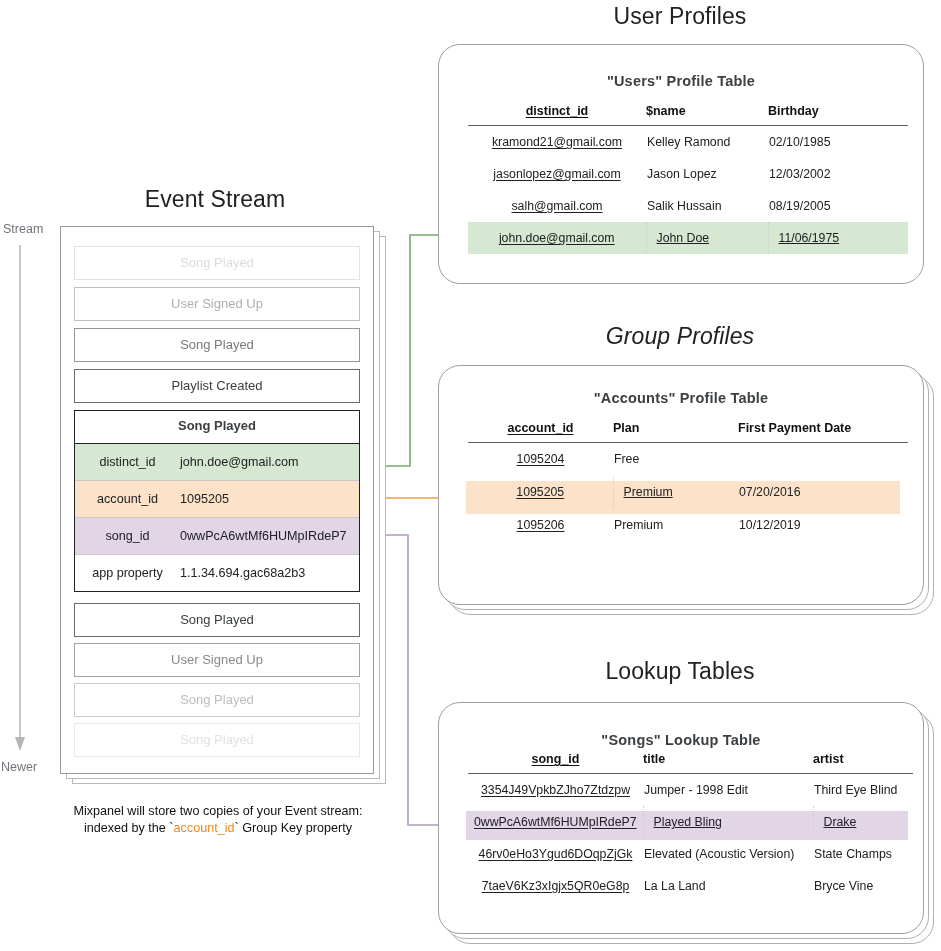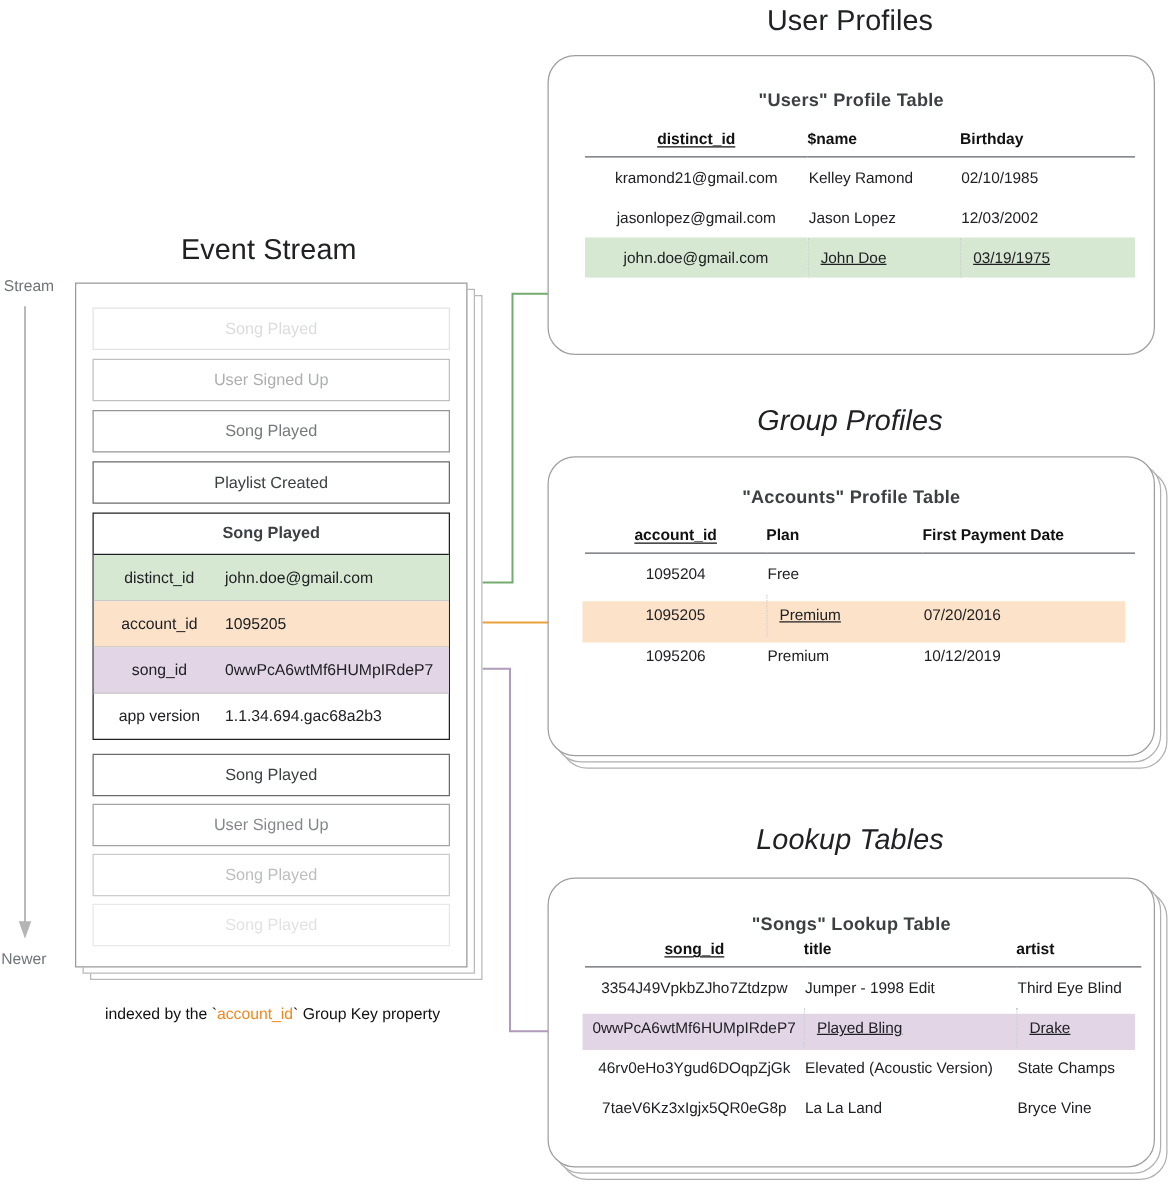--- a/index.html
+++ b/index.html
@@ -37,21 +37,21 @@
     font-size:12.5px;font-weight:bold;color:#111;
     padding:0 0 7px 0;text-align:left;white-space:nowrap;
   }
   table.dtable th.keycol{text-align:center;}
   table.dtable th.keycol span{ text-decoration:underline; text-underline-offset:2px;}
   table.dtable td{
     font-size:12.3px;color:#202124;height:30px;vertical-align:middle;
     white-space:nowrap;
   }
   table.dtable td.keycol{text-align:center;}
-  table.dtable td.keycol span{text-underline-offset:2px;}
+  table.dtable td.keycol span{text-decoration:underline;text-underline-offset:2px;}
   .hdr-rule{border-bottom:1.4px solid #5f6368;}
   .rowhl-green{background:#d6e7d2;}
   .rowhl-orange{background:#fbe2c8;}
   .rowhl-purple{background:#e2d5e6;}
   .vsep{border-left:1px dotted #cfcfcf;text-decoration:underline;}
 
   
   .evt-box{
     box-sizing:border-box;border:1.4px solid #6b6b6b;background:#fff;
     height:34px;line-height:32px;text-align:center;font-size:13px;color:#3c4043;
@@ -140,41 +140,42 @@
   </div>
   <div class="evt-row rowhl-orange">
     <div class="evt-key">account_id</div>
     <div class="evt-val">1095205</div>
   </div>
   <div class="evt-row rowhl-purple">
     <div class="evt-key">song_id</div>
     <div class="evt-val">0wwPcA6wtMf6HUMpIRdeP7</div>
   </div>
   <div class="evt-row">
-    <div class="evt-key">app version</div>
+    <div class="evt-key">app property</div>
     <div class="evt-val">1.1.34.694.gac68a2b3</div>
   </div>
 </div>
 
 <div class="abs" style="left:74px;top:603px;width:286px;">
   <div class="evt-box" style="opacity:1;margin-bottom:6px;">
     <span>Song Played</span>
   </div>
   <div class="evt-box" style="opacity:.62;margin-bottom:6px;">
     <span>User Signed Up</span>
   </div>
   <div class="evt-box" style="opacity:.34;margin-bottom:6px;">
     <span>Song Played</span>
   </div>
   <div class="evt-box" style="opacity:.15;margin-bottom:6px;">
     <span>Song Played</span>
   </div>
 </div>
 
 <div class="abs caption" style="left:28px;top:803px;width:380px;">
+  <div>Mixpanel will store two copies of your Event stream:</div>
   <div>
     <span>indexed by the `</span><span class="tok-orange">account_id</span><span>` Group Key property</span>
   </div>
 </div>
 
 <div class="abs section-title" style="left:470px;top:3px;width:420px;">User Profiles</div>
 
 <div class="abs card" style="left:438px;top:44px;width:486px;height:240px;"></div>
 
 <div class="abs tbl-title" style="left:438px;top:73px;width:486px;">"Users" Profile Table</div>
@@ -200,25 +201,31 @@
           <span>kramond21@gmail.com</span></td>
         <td>Kelley Ramond</td>
         <td>02/10/1985</td>
       </tr>
       <tr>
         <td class="keycol">
           <span>jasonlopez@gmail.com</span></td>
         <td>Jason Lopez</td>
         <td>12/03/2002</td>
       </tr>
+      <tr>
+        <td class="keycol">
+          <span>salh@gmail.com</span></td>
+        <td>Salik Hussain</td>
+        <td>08/19/2005</td>
+      </tr>
       <tr class="rowhl-green">
         <td class="keycol">
           <span>john.doe@gmail.com</span></td>
         <td class="vsep" style="padding-left:10px">John Doe</td>
-        <td class="vsep" style="padding-left:10px">03/19/1975</td>
+        <td class="vsep" style="padding-left:10px">11/06/1975</td>
       </tr>
     </tbody>
   </table>
 </div>
 
 <div class="abs rowhl-green" style="left:468px;top:220px;width:432px;height:31px;z-index:-1;"></div>
 
 <div class="abs section-title" style="left:470px;top:323px;width:420px;font-style:italic;">Group Profiles</div>
 
 <div class="abs card-stack-layer" style="left:448px;top:375px;width:486px;height:240px;"></div>
@@ -260,21 +267,21 @@
       <tr style="height:33px">
         <td class="keycol">
           <span>1095206</span></td>
         <td>Premium</td>
         <td>10/12/2019</td>
       </tr>
     </tbody>
   </table>
 </div>
 
-<div class="abs section-title" style="left:470px;top:658px;width:420px;font-style:italic;">Lookup Tables</div>
+<div class="abs section-title" style="left:470px;top:658px;width:420px;">Lookup Tables</div>
 
 <div class="abs card-stack-layer" style="left:448px;top:712px;width:486px;height:232px;"></div>
 <div class="abs card-stack-layer" style="left:443px;top:707px;width:486px;height:232px;"></div>
 <div class="abs card" style="left:438px;top:702px;width:486px;height:232px;"></div>
 
 <div class="abs tbl-title" style="left:438px;top:732px;width:486px;">"Songs" Lookup Table</div>
 
 <div class="abs rowhl-purple" style="left:466px;top:811px;width:442px;height:29px;"></div>
 
 <div class="abs" style="left:468px;top:752px;width:445px;">

